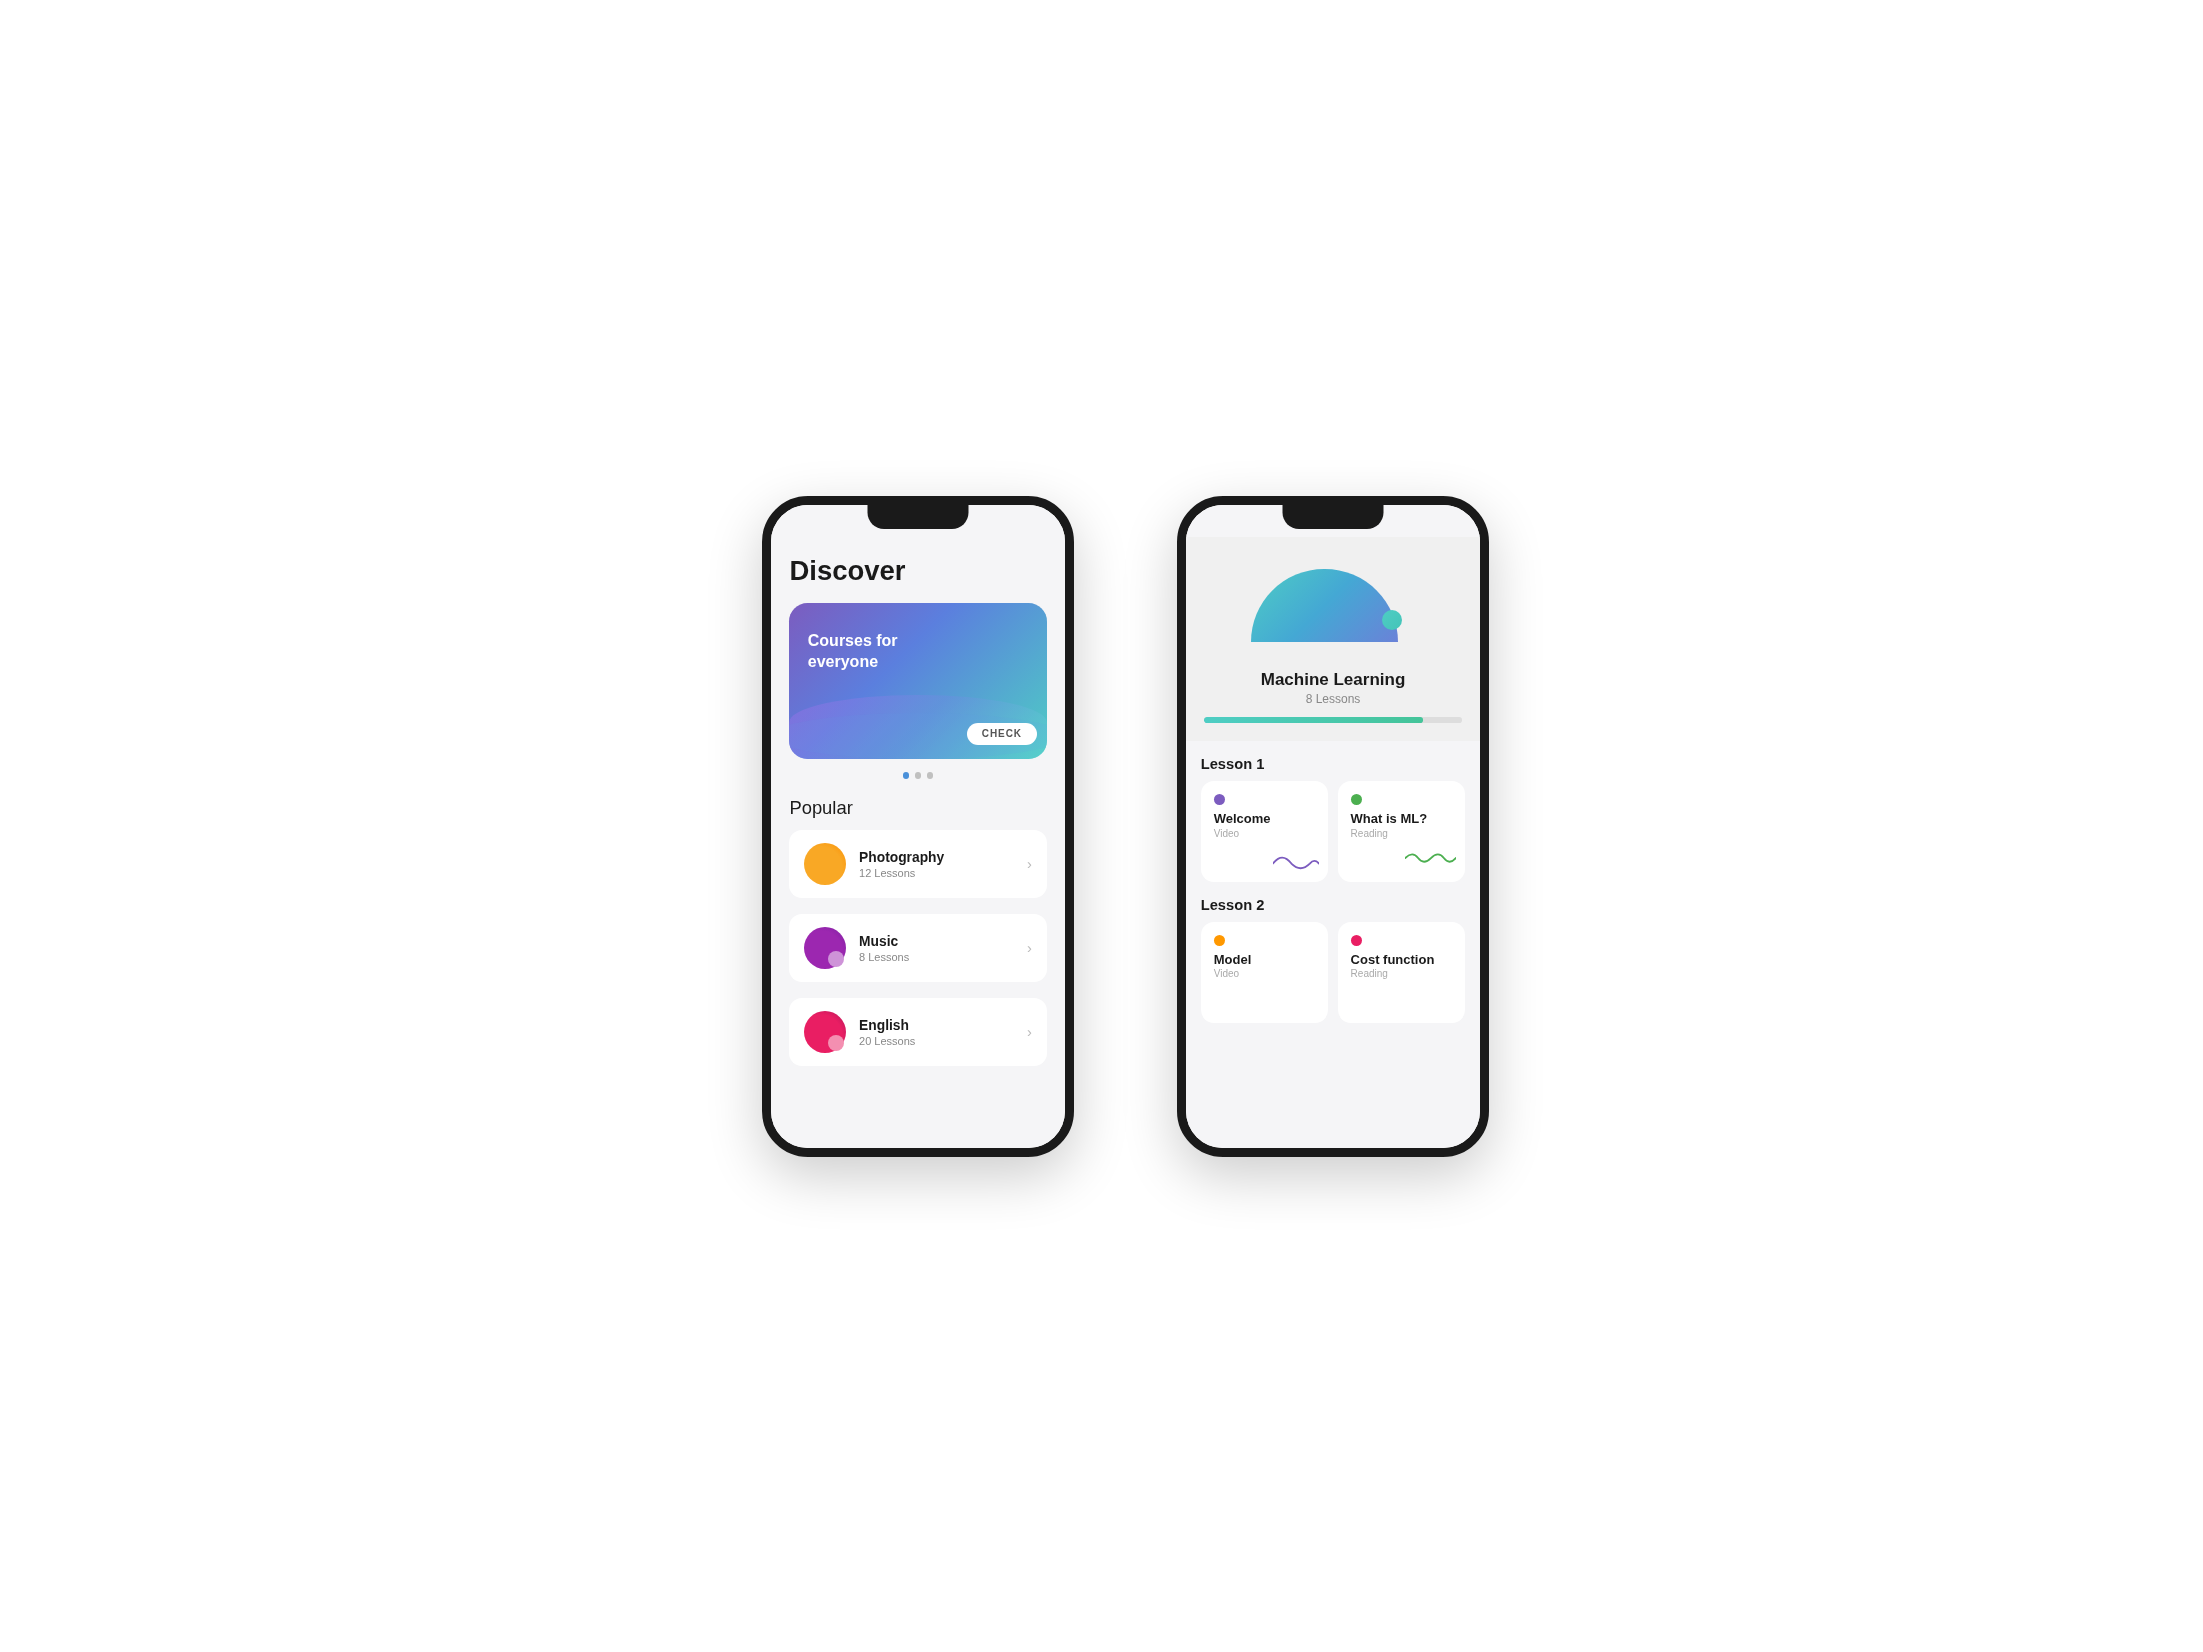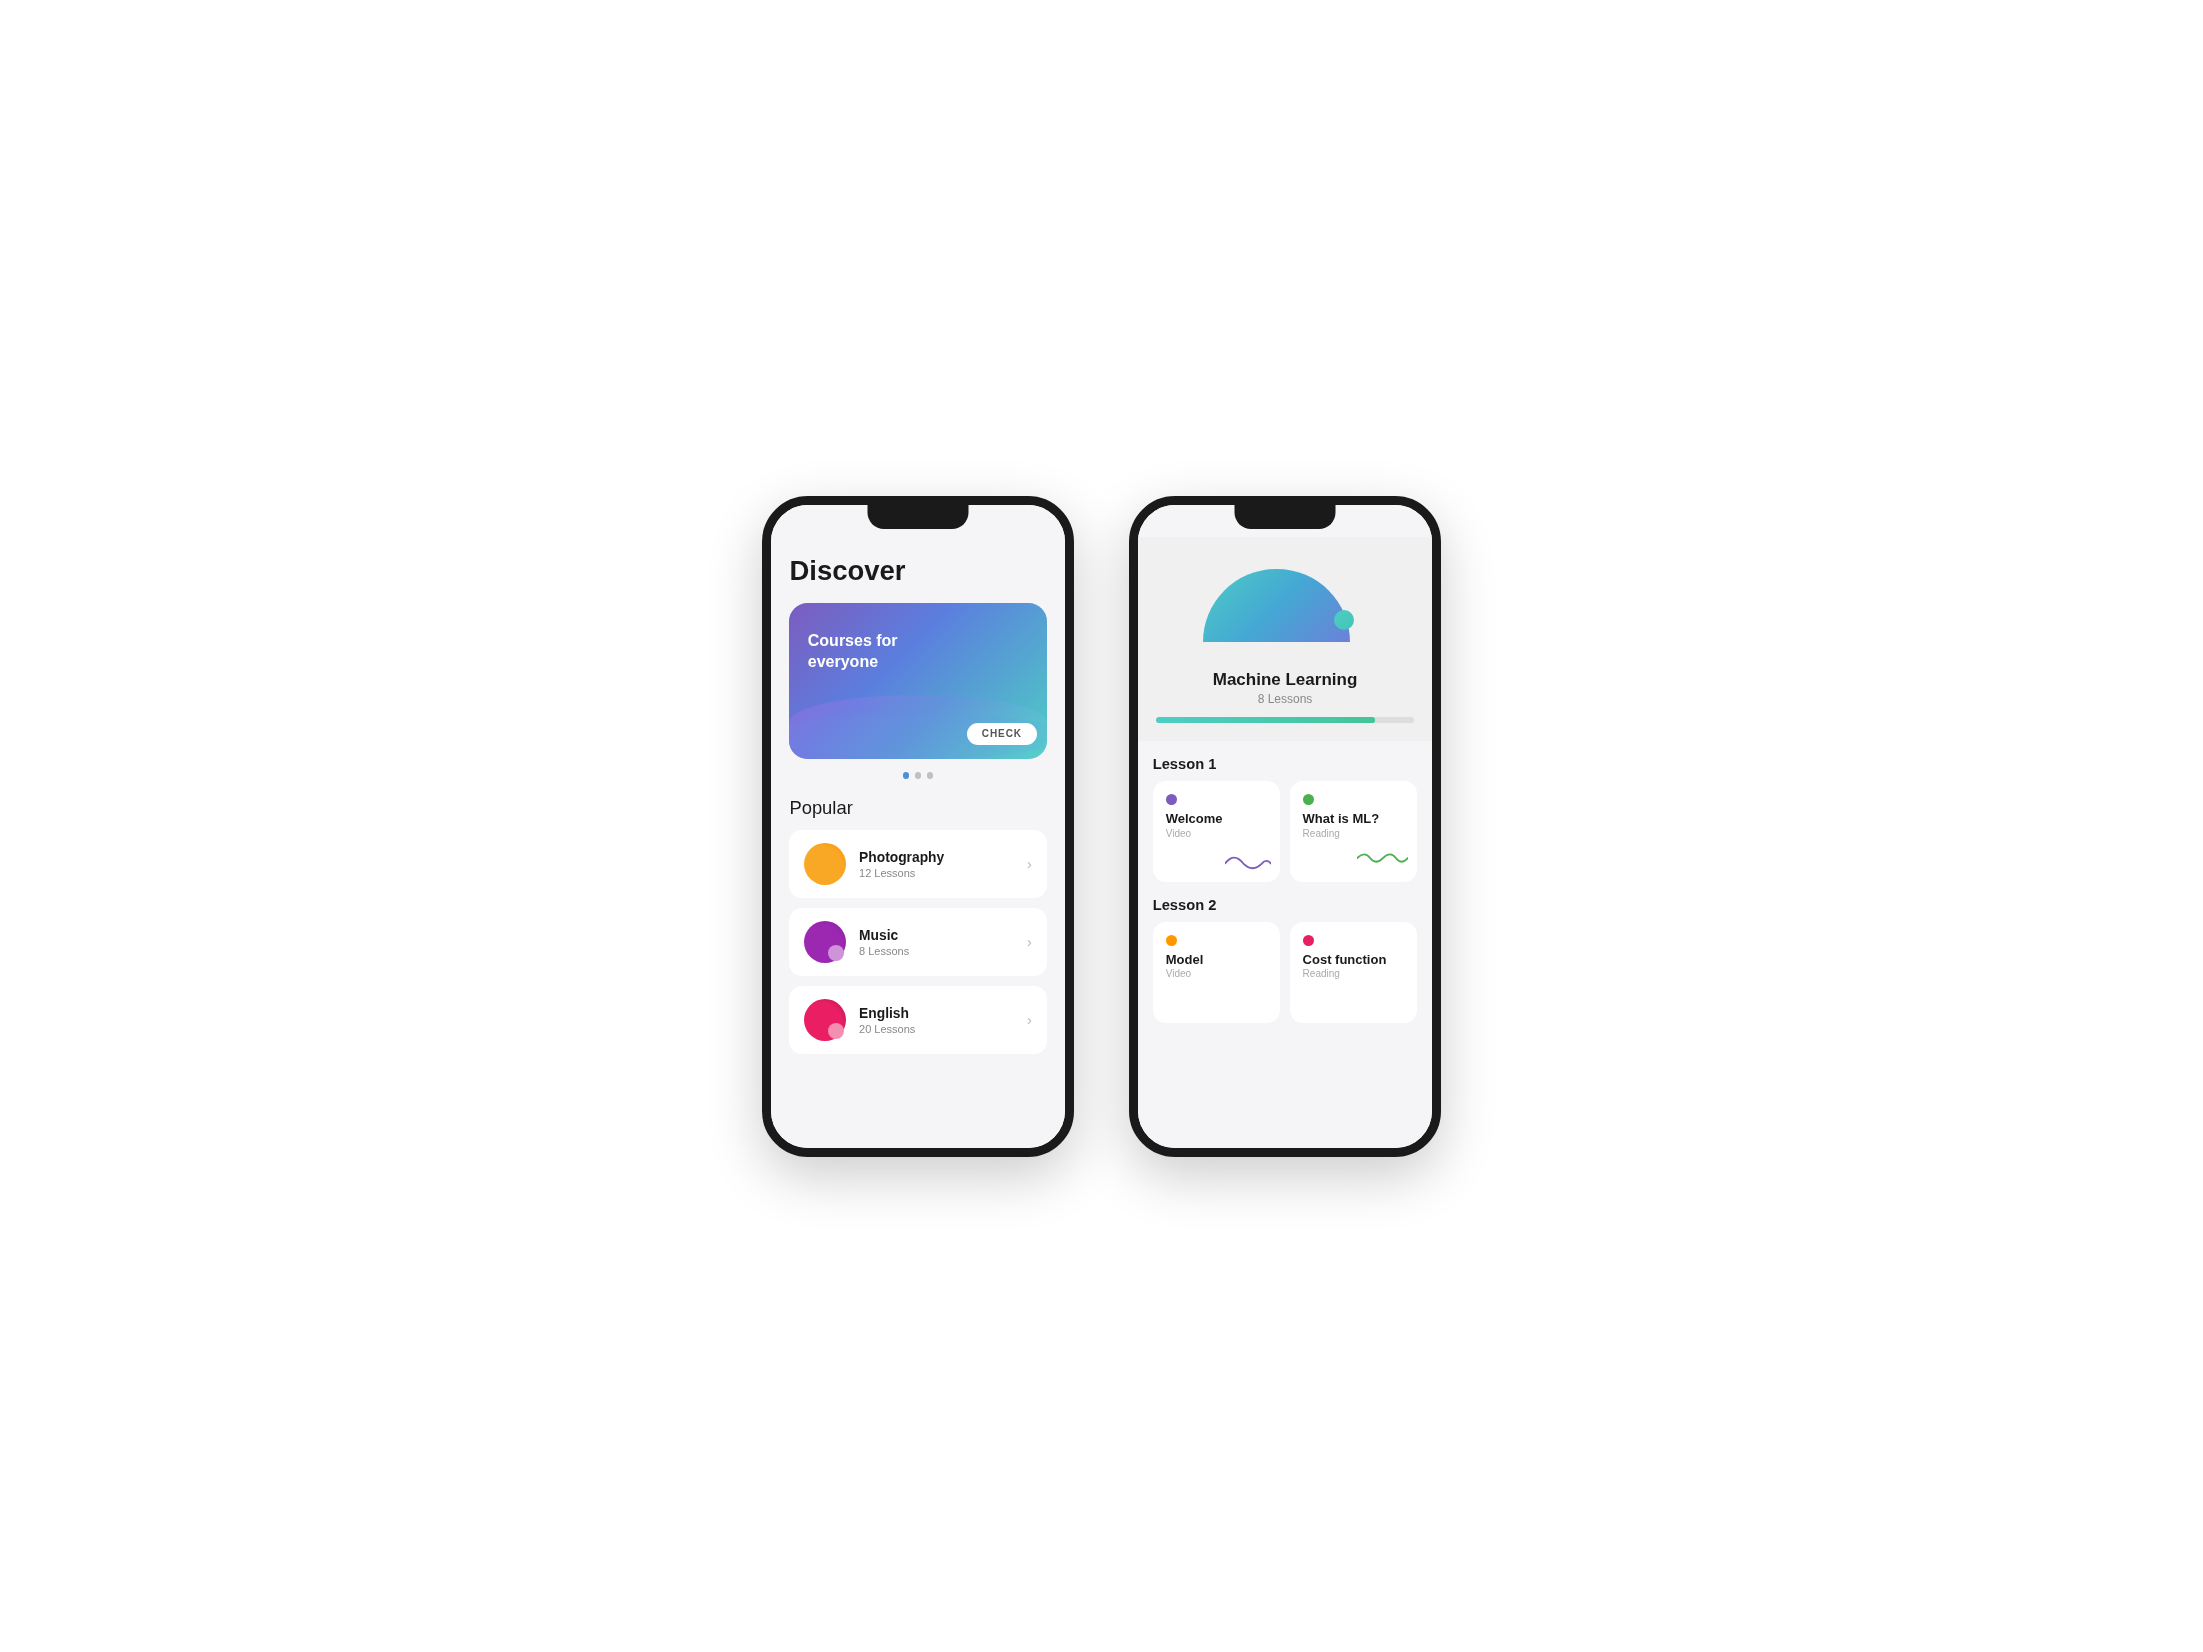--- a/index.html
+++ b/index.html
@@ -17,20 +17,21 @@
     
     .phone {
       width: 312px;
       height: 661px;
       background: #ffffff;
       border-radius: 46px;
       border: 9.2px solid #1a1a1a;
       position: relative;
       overflow: hidden;
       box-shadow: 0 18.4px 55px rgba(0,0,0,0.2);
+      margin-left: 48px;
     }
     .phone-notch {
       position: absolute;
       top: 0;
       left: 50%;
       transform: translateX(-50%);
       width: 101px;
       height: 24px;
       background: #1a1a1a;
       border-radius: 0 0 16.5px 16.5px;
@@ -133,21 +134,21 @@
     
     .section-title {
       font-size: 18.4px;
       font-weight: 400;
       color: #1a1a1a;
       margin-bottom: 11px;
     }
     .course-list {
       display: flex;
       flex-direction: column;
-      gap: 10px;
+      gap: 16px;
     }
     .course-item {
       background: white;
       border-radius: 13px;
       padding: 13px 14.7px;
       display: flex;
       align-items: center;
       gap: 13px;
       cursor: pointer;
     }

